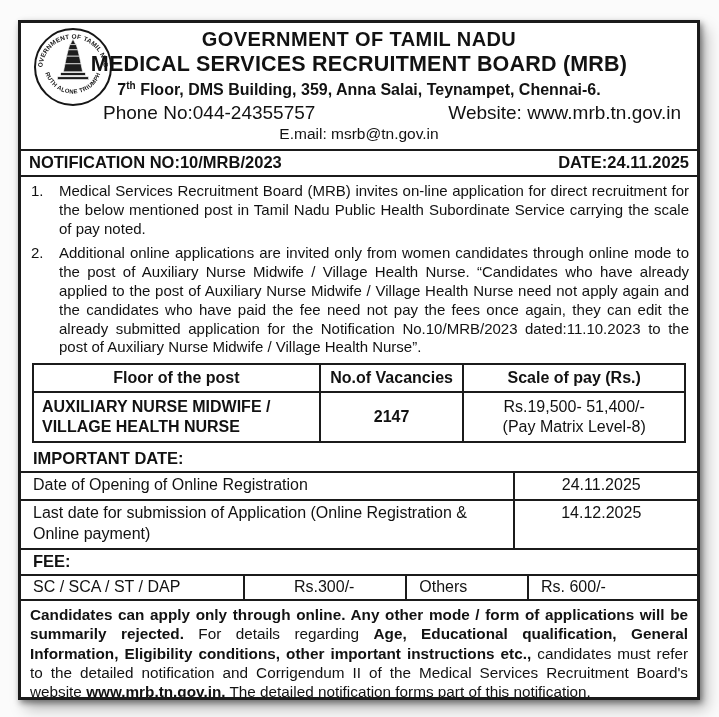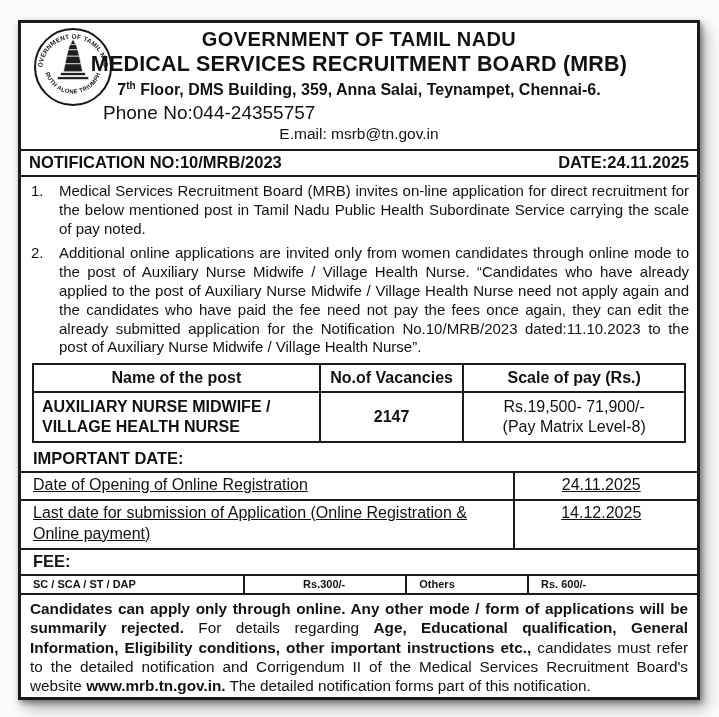--- a/index.html
+++ b/index.html
@@ -59,25 +59,25 @@
 
   
   .strip {
     font-weight: bold; font-size: 16.5px;
     padding: 2px 12px 3px;
     border-bottom: 2px solid #1b1b1b;
   }
 
   
   .dates { width: 100%; font-size: 16px; }
-  .dates td { border-bottom: 2px solid #1b1b1b; padding: 2px 14px 3px 12px; vertical-align: top; line-height: 1.3; text-decoration: underline; }
+  .dates td { border-bottom: 2px solid #1b1b1b; padding: 2px 14px 3px 12px; vertical-align: top; line-height: 1.3; }
   .dates td.val { border-left: 2px solid #1b1b1b; width: 27%; text-align: center; padding-left: 4px; }
 
   
-  .fees { width: 100%; font-size: 11px; font-weight: bold; }
+  .fees { width: 100%; font-size: 16px; }
   .fees td { border-bottom: 2px solid #1b1b1b; padding: 2px 6px 3px 12px; }
   .fees td + td { border-left: 2px solid #1b1b1b; }
   .fees .f1 { width: 33%; }
   .fees .f2 { width: 24%; text-align: center; padding-left: 4px; }
   .fees .f3 { width: 18%; }
   .fees .f4 { width: 25%; border-radius: 10px; }
 
   
   .footer-para { padding: 4px 9px 2px; font-size: 15.3px; line-height: 1.27; text-align: justify; }
   .footer-para .b { font-weight: bold; }
@@ -109,20 +109,21 @@
         <polygon points="40,46 60,46 62,56 38,56"></polygon>
         <rect x="34.5" y="57" width="31" height="3.6"></rect>
         <rect x="30.5" y="62.2" width="39" height="3.6"></rect>
       </g>
     </svg>
     <div class="h-org1">GOVERNMENT OF TAMIL NADU</div>
     <div class="h-org2">MEDICAL SERVICES RECRUITMENT BOARD (MRB)</div>
     <div class="h-addr"><span>7</span><sup>th</sup><span> Floor, DMS Building, 359, Anna Salai, Teynampet, Chennai-6.</span></div>
     <div class="h-contact">
       <span>Phone No:044-24355757</span>
+      <span>Website: www.mrb.tn.gov.in</span>
     </div>
     <div class="h-email">E.mail: msrb@tn.gov.in</div>
   </div>
 
   <div class="notif">
     <span>NOTIFICATION NO:10/MRB/2023</span>
     <span>DATE:24.11.2025</span>
   </div>
 
   <div class="items">
@@ -132,29 +133,29 @@
     </div>
     <div class="item">
       <span class="num">2.</span>
       <span class="txt">Additional online applications are invited only from women candidates through online mode to the post of Auxiliary Nurse Midwife / Village Health Nurse. “Candidates who have already applied to the post of Auxiliary Nurse Midwife / Village Health Nurse need not apply again and the candidates who have paid the fee need not pay the fees once again, they can edit the already submitted application for the Notification No.10/MRB/2023 dated:11.10.2023 to the post of Auxiliary Nurse Midwife / Village Health Nurse”.</span>
     </div>
   </div>
 
   <table class="vac">
     <tbody>
         <tr>
-      <th class="c-post">Name of the post</th>
+      <th class="c-post">Floor of the post</th>
       <th class="c-count">No.of Vacancies</th>
       <th class="c-pay">Scale of pay (Rs.)</th>
     </tr>
     <tr>
       <td class="post">AUXILIARY NURSE MIDWIFE / VILLAGE HEALTH NURSE</td>
       <td class="count">2147</td>
       <td class="pay">
-        <div>Rs.19,500- 71,900/-</div>
+        <div>Rs.19,500- 51,400/-</div>
         <div>(Pay Matrix Level-8)</div>
       </td>
     </tr>
   </tbody>
     </table>
 
   <div class="strip">IMPORTANT DATE:</div>
   <table class="dates">
     <tbody>
         <tr>

